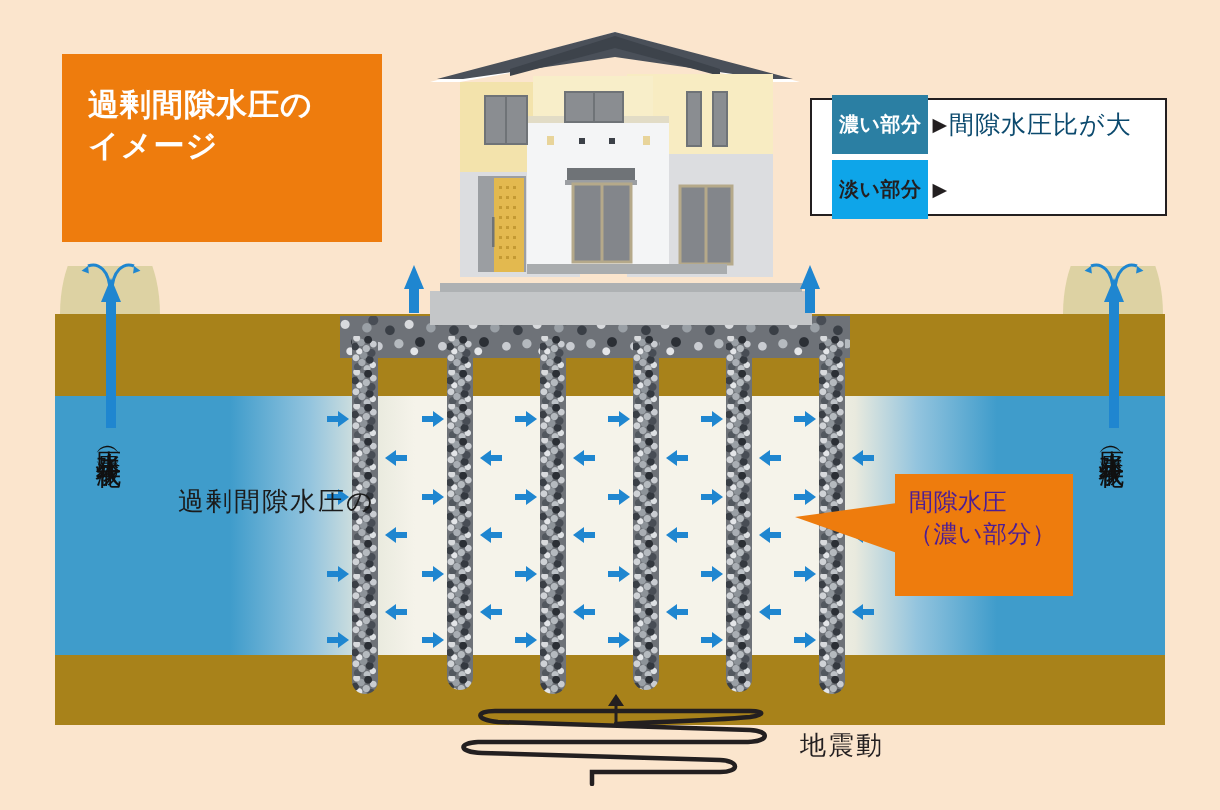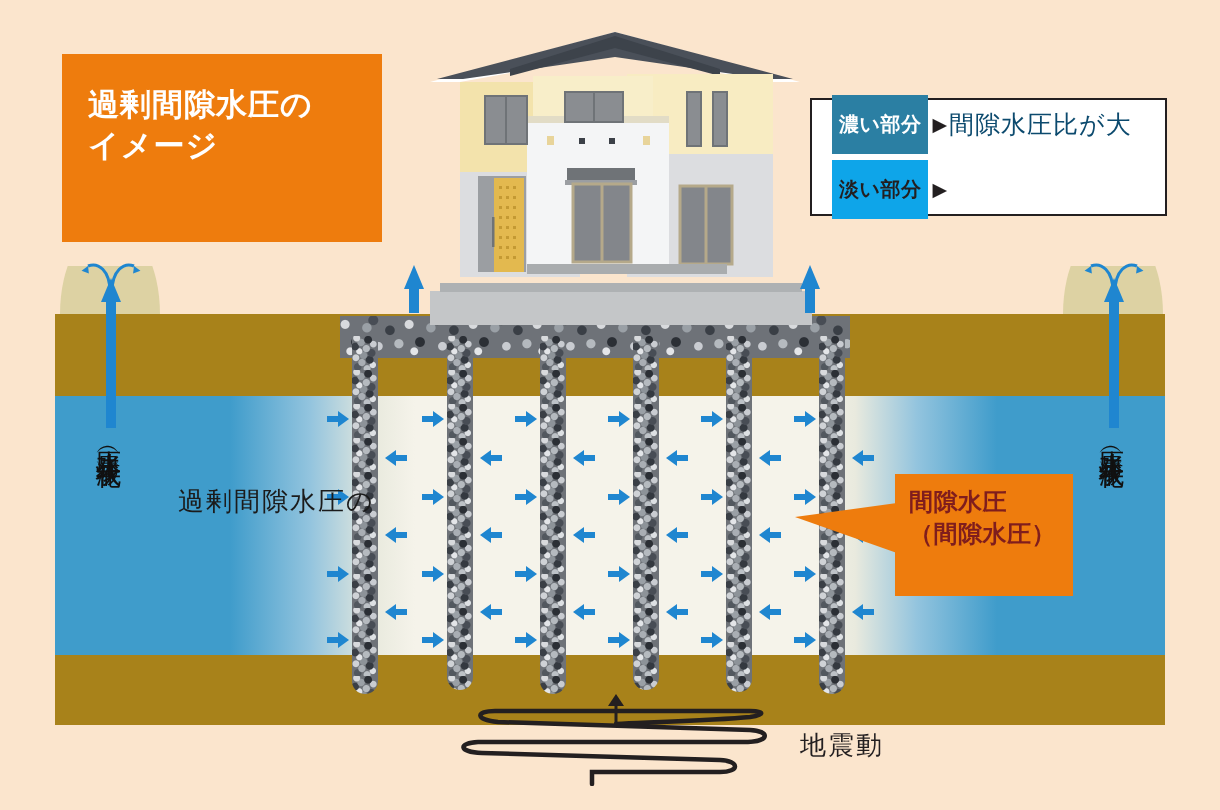--- a/index.html
+++ b/index.html
@@ -136,21 +136,21 @@
   .lg-badge.light{background:#0ea5e9;color:#231f20;}
   .lg-tri{font-size:19px;color:#231f20;margin:0 2px 0 4px;}
   .lg-text{font-size:25px;color:#0c4a6e;letter-spacing:1px;white-space:nowrap;}
 
   
   #callout{
     position:absolute;left:895px;top:474px;width:178px;height:122px;
     background:#ee7c0d;box-sizing:border-box;padding:12px 0 0 14px;
   }
   #callout .cline{
-    color:#7f1d1d;font-size:24px;font-weight:bold;line-height:1.32;
+    color:#4c1d95;font-size:24px;font-weight:normal;line-height:1.32;
     letter-spacing:0.5px;white-space:nowrap;
   }
   #callout-tail{position:absolute;left:795px;top:503px;}
 
   
   #seismic{position:absolute;left:420px;top:686px;}
   #seismic-label{
     position:absolute;left:800px;top:728px;
     font-size:26px;color:#231f20;letter-spacing:2px;
   }
@@ -483,21 +483,21 @@
       <span class="lg-badge light">淡い部分</span>
       <span class="lg-tri">▶</span>
     </div>
   </div>
 
   <svg id="callout-tail" width="105" height="52">
     <polygon points="0,14 102,0 102,50" fill="#ee7c0d"></polygon>
   </svg>
   <div id="callout">
     <div class="cline">間隙水圧</div>
-    <div class="cline">（間隙水圧）</div>
+    <div class="cline">（濃い部分）</div>
   </div>
 
   <svg id="seismic" width="390" height="100">
     <path d="M196,38 L196,14" stroke="#231f20" stroke-width="3" fill="none"></path>
     <path d="M196,8 l8,12 l-16,0 z" fill="#231f20"></path>
     <path d="M196,38
              C 240,36 300,34 330,31
              C 345,29 345,25 330,25
              L 75,25
              C 55,25 55,34 78,36

